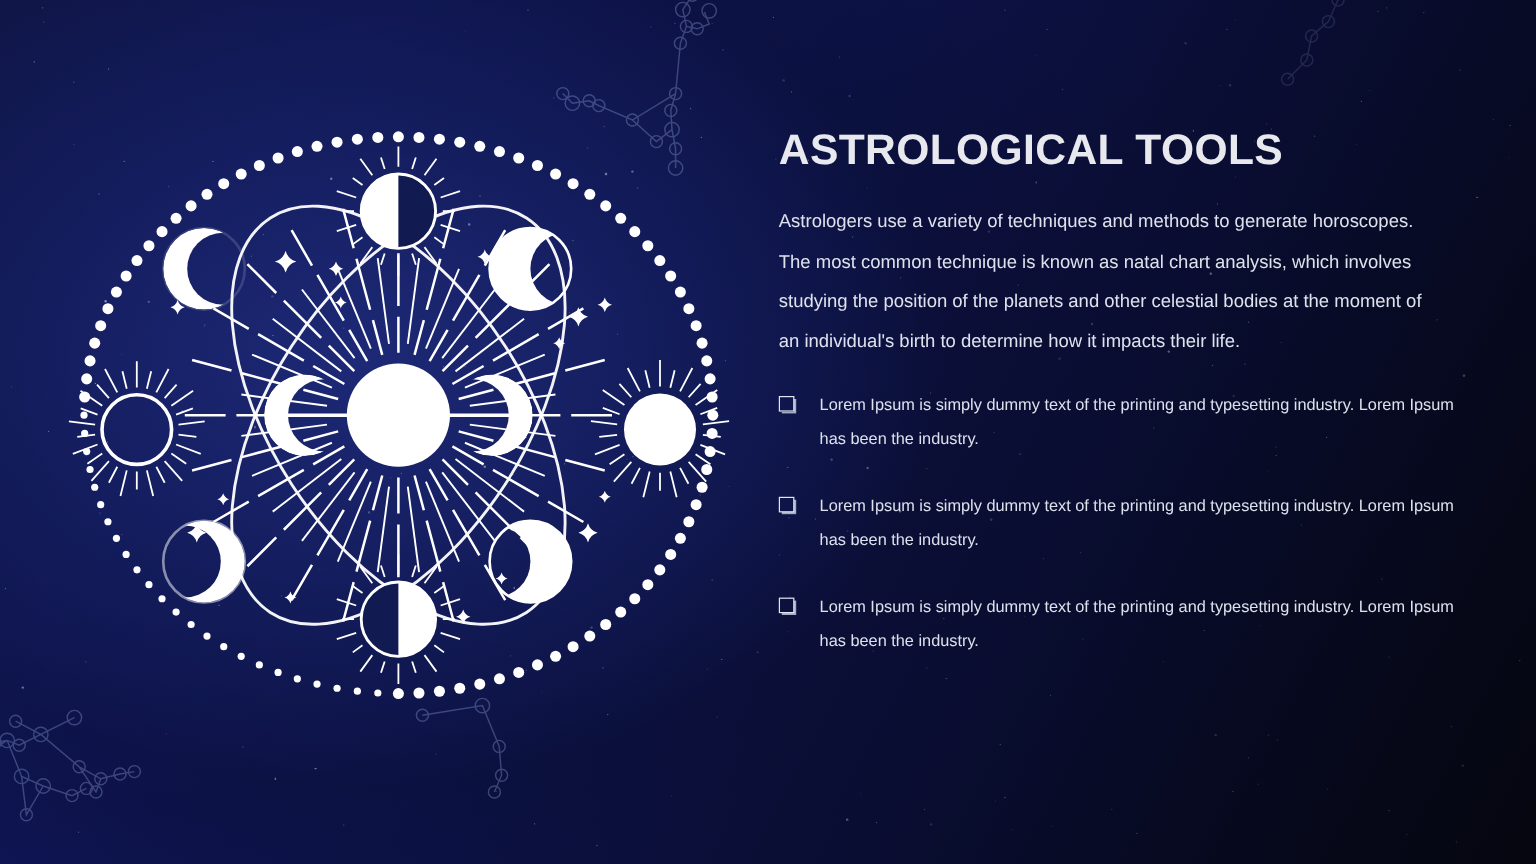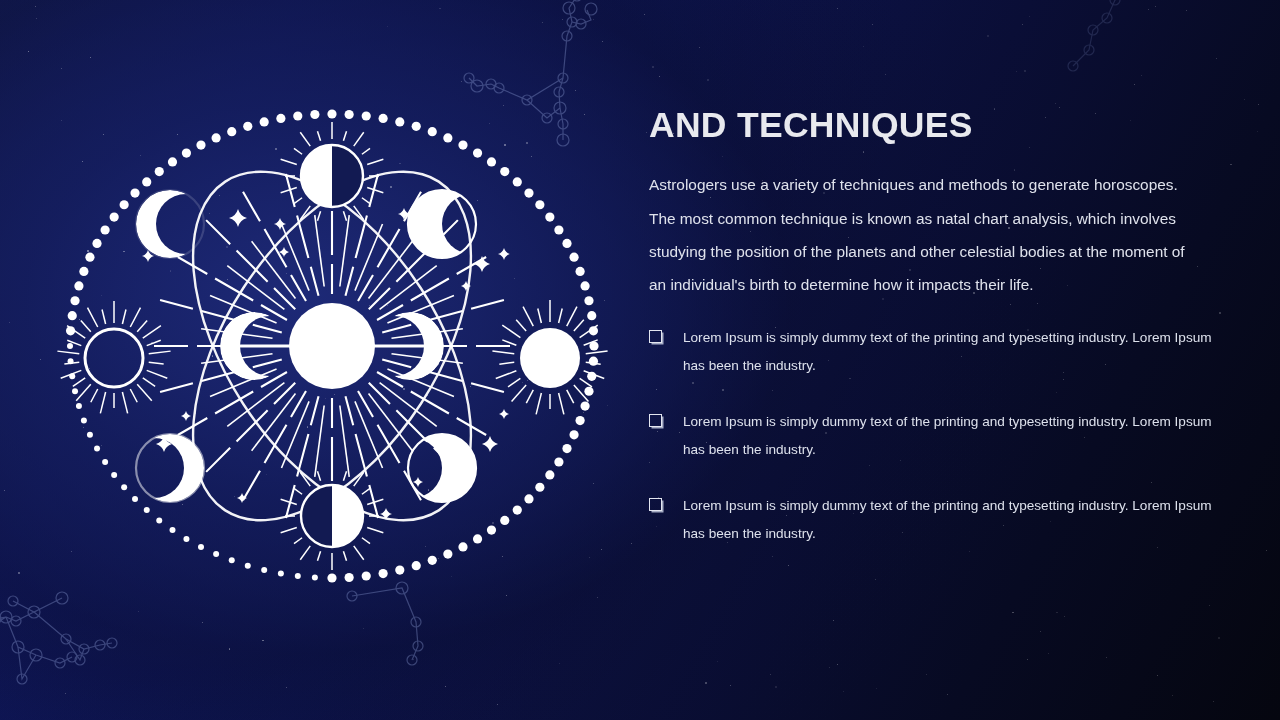--- a/index.html
+++ b/index.html
@@ -782,21 +782,21 @@
         <path d="M190,397 Q191.1,400.9 195,402 Q191.1,403.1 190,407 Q188.9,403.1 185,402 Q188.9,400.9 190,397 Z"></path>
         <path d="M334,412 Q335.32,416.68 340,418 Q335.32,419.32 334,424 Q332.68,419.32 328,418 Q332.68,416.68 334,412 Z"></path>
         <path d="M438,340 Q439.76,346.24 446,348 Q439.76,349.76 438,356 Q436.24,349.76 430,348 Q436.24,346.24 438,340 Z"></path>
         <path d="M452,313 Q453.1,316.9 457,318 Q453.1,319.1 452,323 Q450.9,319.1 447,318 Q450.9,316.9 452,313 Z"></path>
         <path d="M366,381 Q367.1,384.9 371,386 Q367.1,387.1 366,391 Q364.9,387.1 361,386 Q364.9,384.9 366,381 Z"></path>
       </g>
   </svg>
 
   <div class="content">
     <h1 class="title">
-      <span class="line">AND TECHNIQUES</span>
+      <span class="line">ASTROLOGICAL TOOLS</span>
     </h1>
 
     <p class="paragraph">Astrologers use a variety of techniques and methods to generate horoscopes. The most common technique is known as natal chart analysis, which involves studying the position of the planets and other celestial bodies at the moment of an individual's birth to determine how it impacts their life.</p>
 
     <ul class="bullets">
       <li class="bullet">
         <span class="bullet-marker"></span>
         <span class="bullet-text">Lorem Ipsum is simply dummy text of the printing and typesetting industry. Lorem Ipsum has been the industry.</span>
       </li>
       <li class="bullet">

